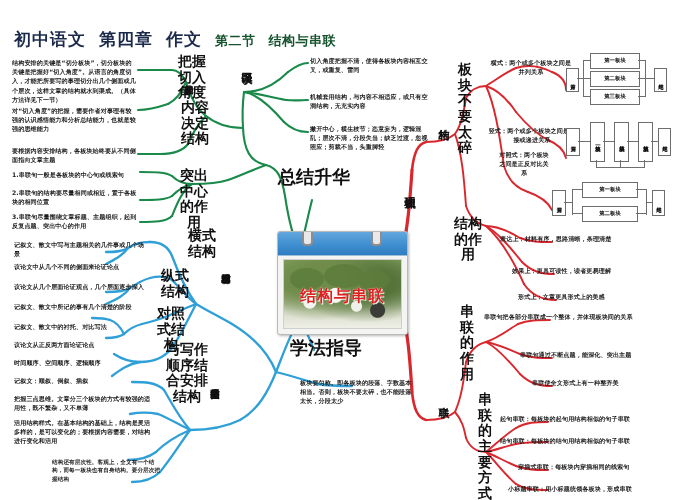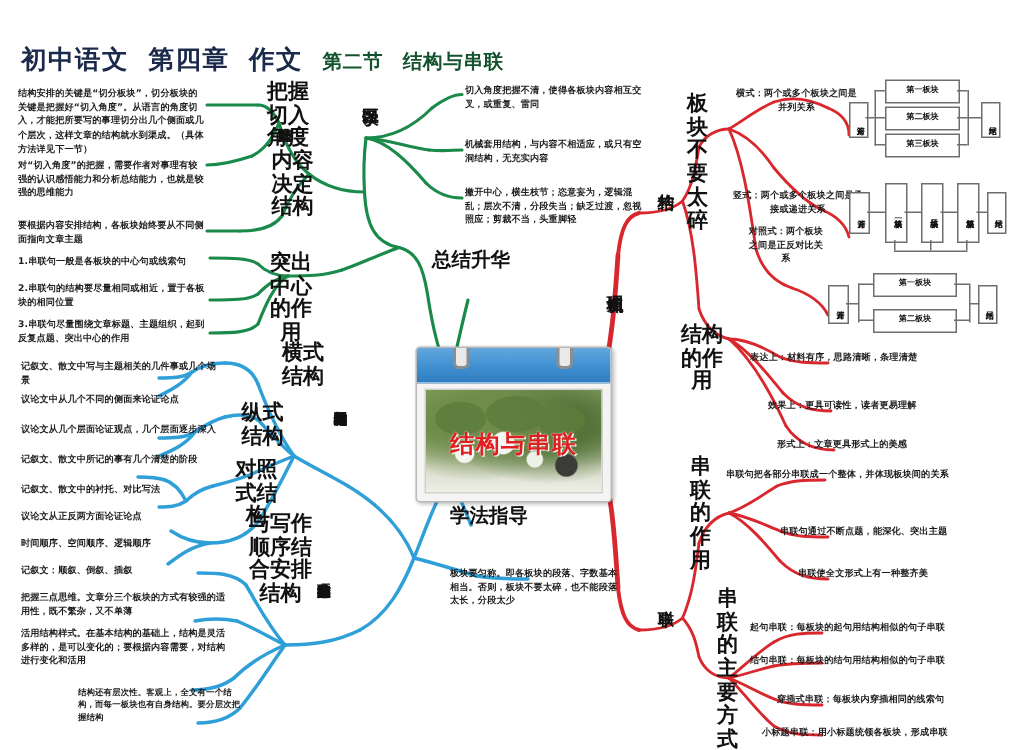--- a/index.html
+++ b/index.html
@@ -18,21 +18,21 @@
   
   .leaf{position:absolute;font-size:6.1px;line-height:9.2px;font-weight:bold;
         color:#1c1c1c;letter-spacing:0.1px;}
   .leaf.c{text-align:center;}
   .leaf.sm{font-size:5.6px;line-height:8.4px;}
 
   
   .blabel{position:absolute;font-weight:bold;color:#111;text-align:center;line-height:1.12;}
   .blabel.v{writing-mode:vertical-rl;text-orientation:upright;line-height:1.05;}
 
-  .lab-xl{font-size:13px;}
+  .lab-xl{font-size:18px;}
   .lab-lg{font-size:11px;}
   .lab-md{font-size:9px;}
   .lab-sm{font-size:14px;}
 
   
   #center-node{position:absolute;left:277px;top:231px;width:131px;height:104px;}
   .cal{position:absolute;inset:0;background:#f4f4f2;border:1px solid #b9b9b9;
        border-radius:3px;box-shadow:1px 1px 3px rgba(0,0,0,.28);overflow:hidden;}
   .cal-top{position:absolute;left:0;top:0;right:0;height:23px;
            background:linear-gradient(180deg,#63a7dd 0%,#3f8fd0 55%,#2f7dc0 100%);

